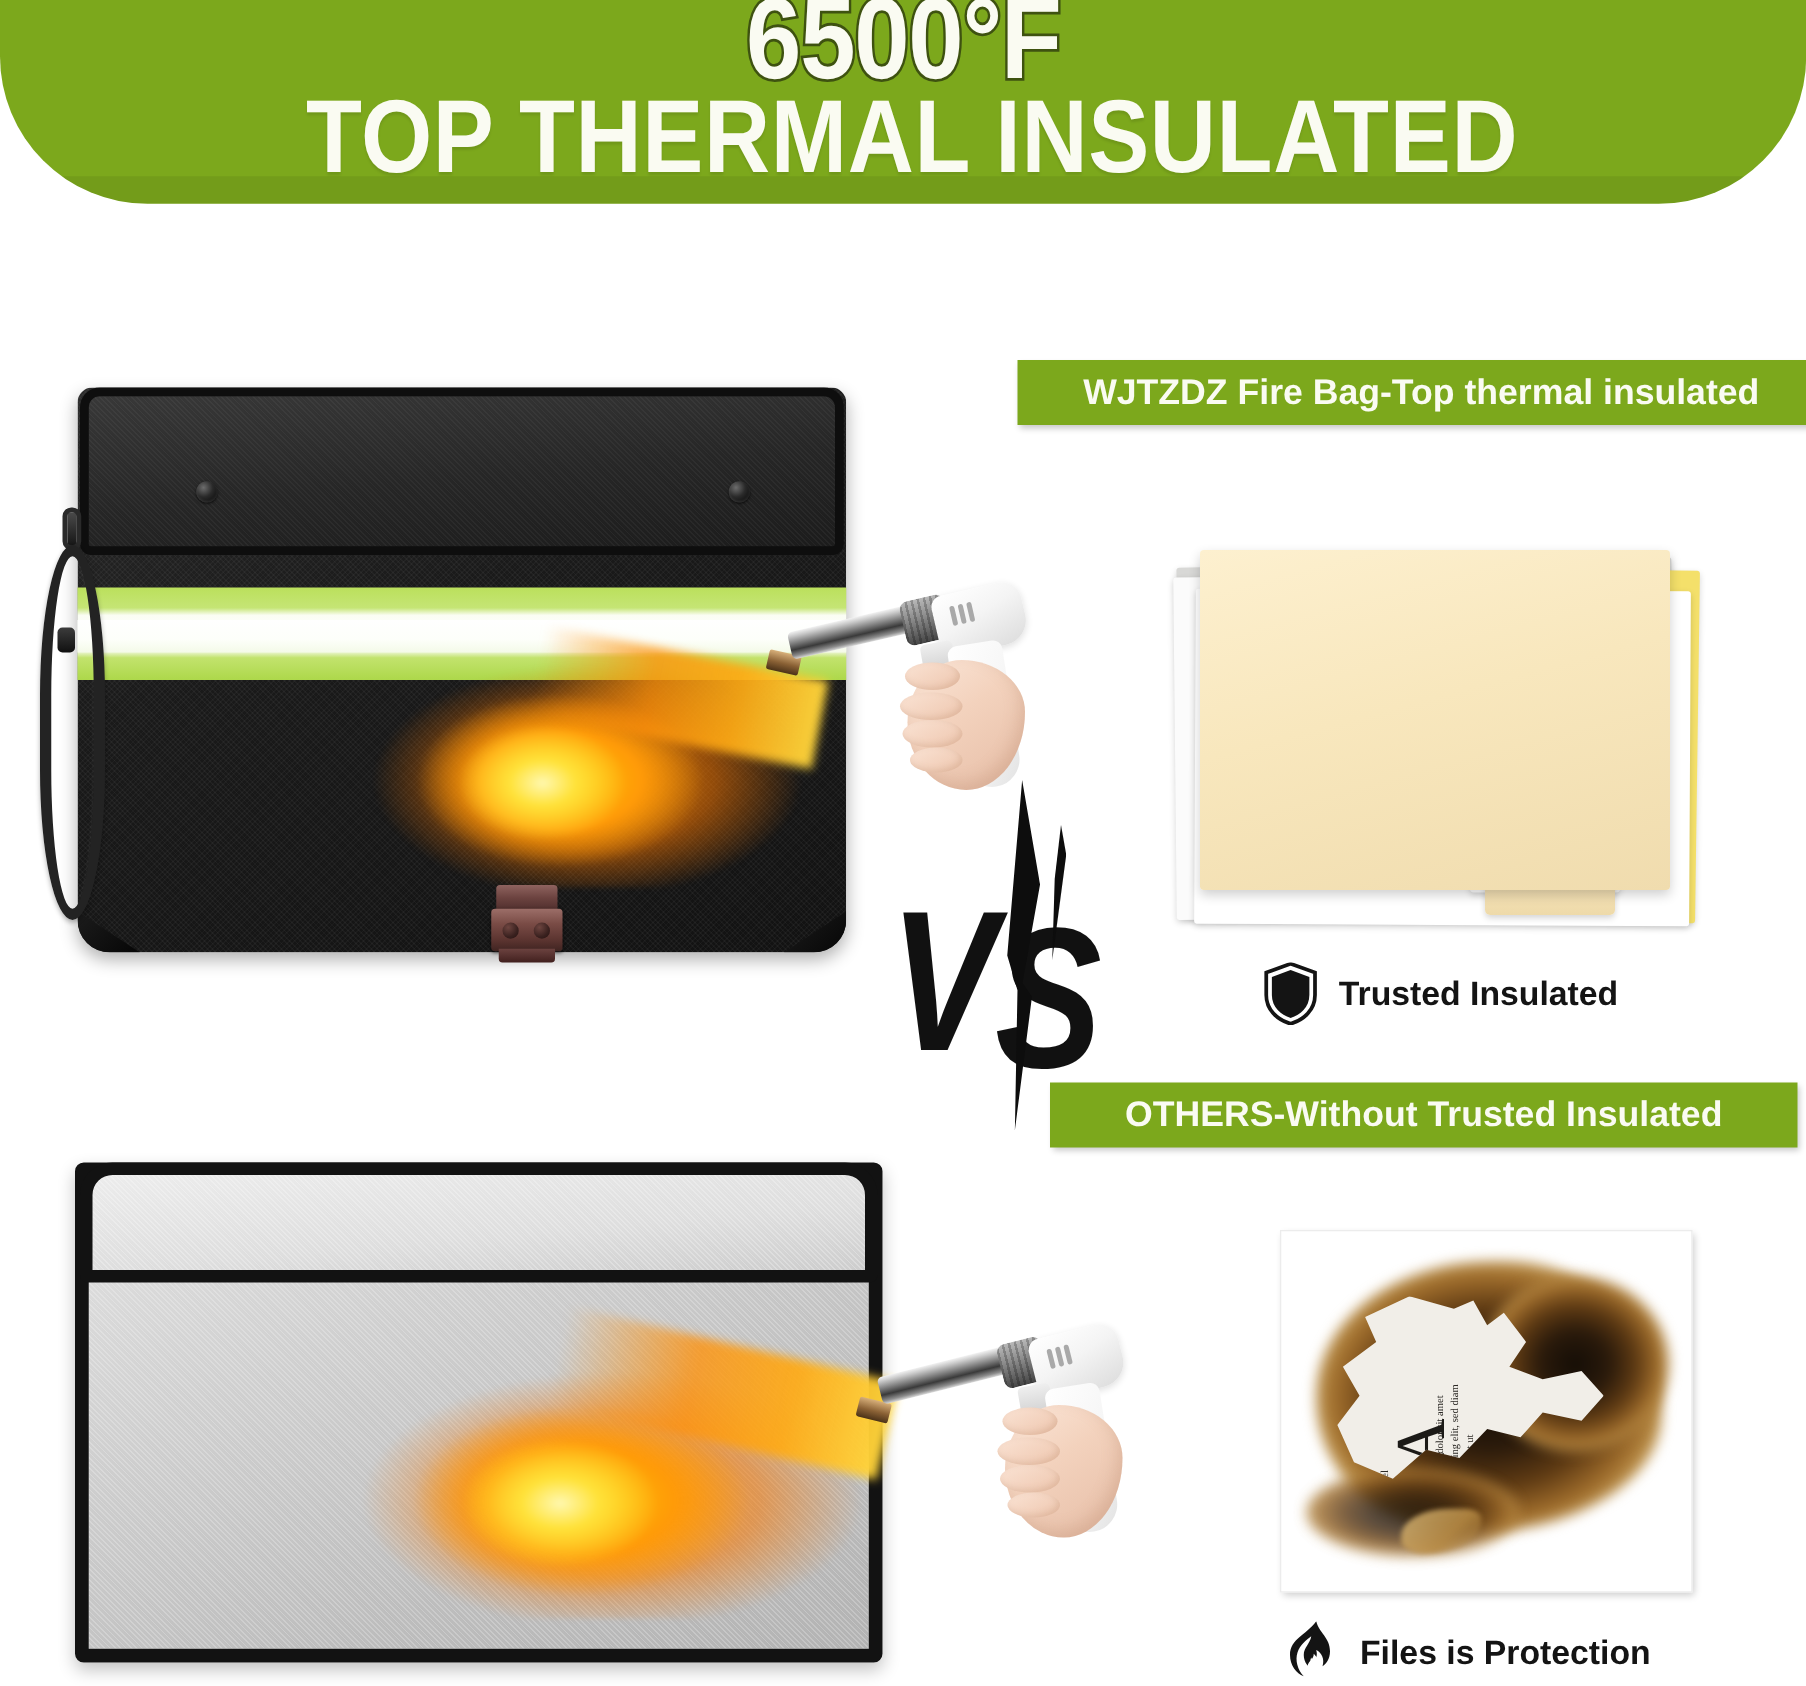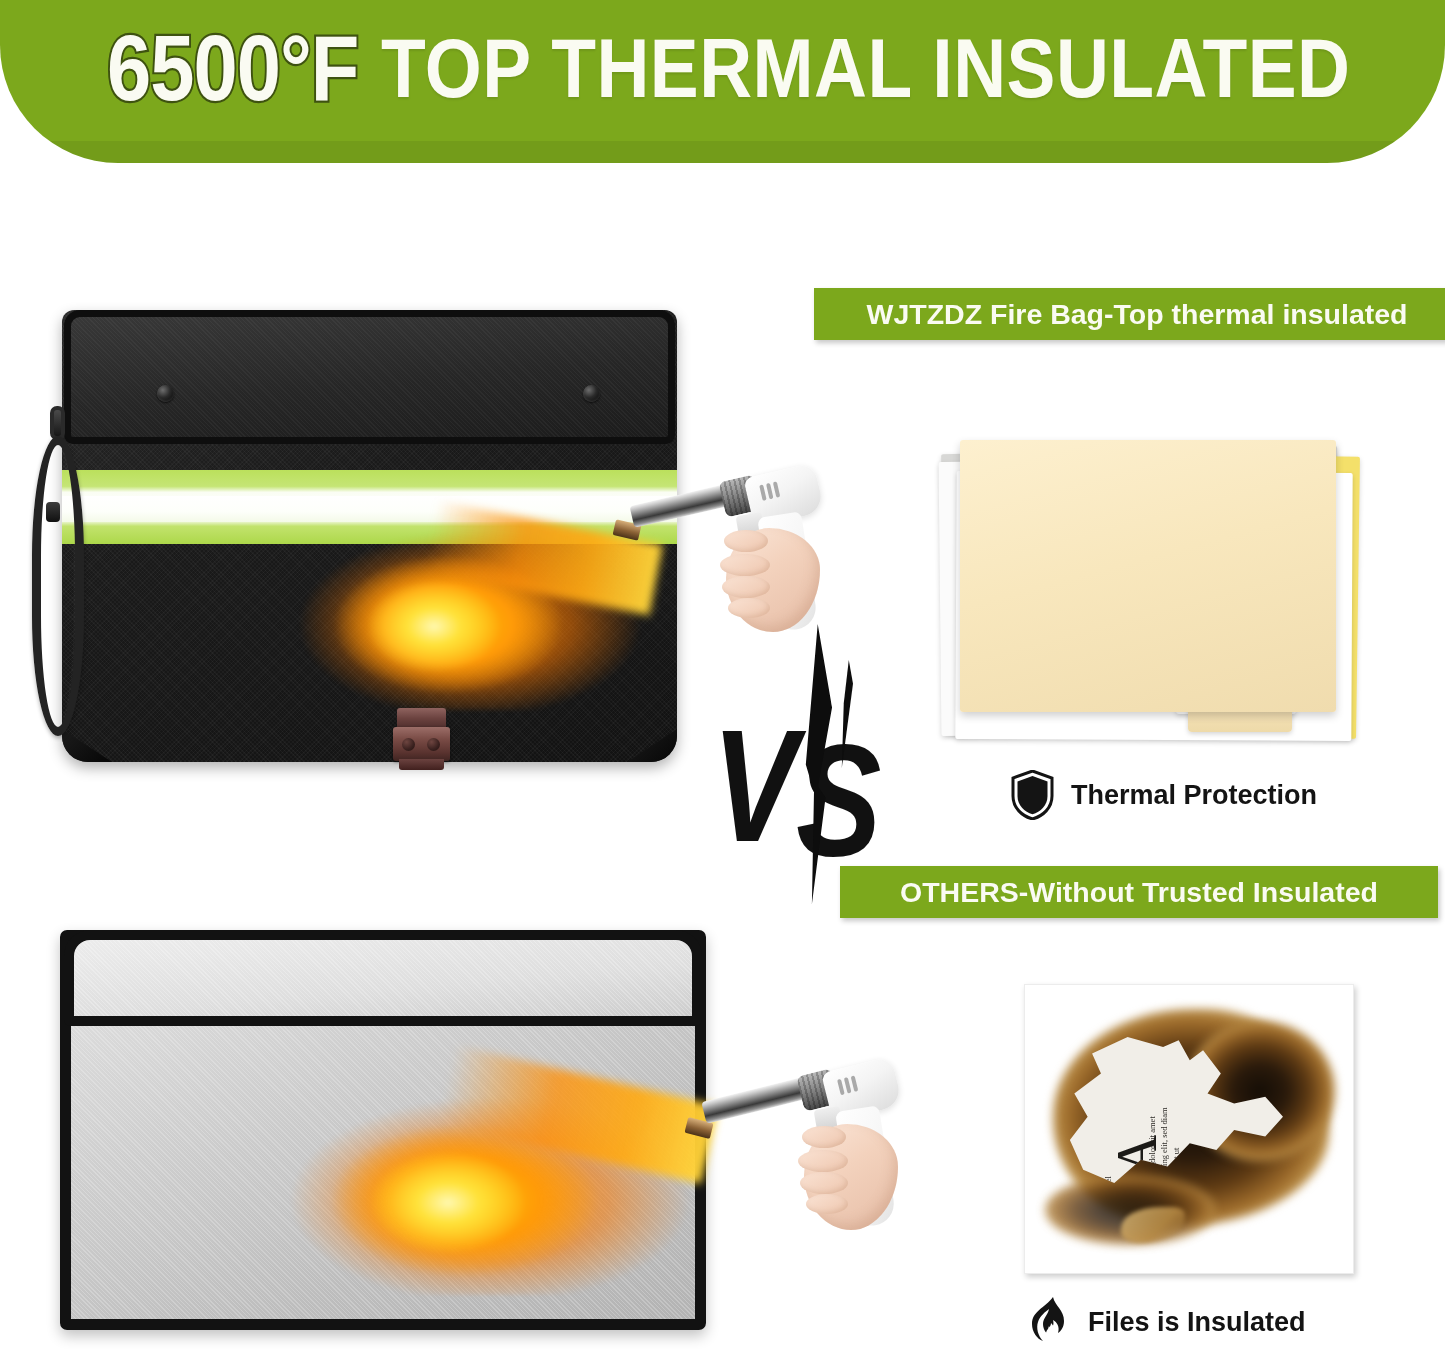--- a/index.html
+++ b/index.html
@@ -40,20 +40,21 @@
   }
   .header-text-wrap {
     position: absolute;
     left: 0; top: 0;
     width: 1445px;
     height: 138px;
     display: flex;
     align-items: center;
     justify-content: center;
     padding-left: 14px;
+    flex-direction: column;
   }
   .header-temp {
     font-size: 82px;
     font-weight: bold;
     color: #FAFBF2;
     letter-spacing: -1px;
     font-family: "Liberation Sans", sans-serif;
     -webkit-text-stroke: 4px #3E5210;
     paint-order: stroke fill;
     transform: scaleY(1.12) scaleX(0.97);
@@ -612,21 +613,21 @@
     <div class="doc-sheet" id="sheet-white-tab"></div>
     <div class="doc-sheet" id="sheet-manila-tab"></div>
     <div class="doc-sheet" id="sheet-manila-main"></div>
   </div>
 
   <div class="caption" id="caption-trusted">
     <svg class="icon-shield" viewBox="0 0 43 50">
       <path d="M21.5 1 L41 8 V26 C41 38 32 46 21.5 49 C11 46 2 38 2 26 V8 Z" fill="none" stroke="#141414" stroke-width="3"></path>
       <path d="M21.5 6 L36.5 11.5 V26 C36.5 35.5 29.5 41.8 21.5 44.3 C13.5 41.8 6.5 35.5 6.5 26 V11.5 Z" fill="#141414"></path>
     </svg>
-    <span>Thermal Protection</span>
+    <span>Trusted Insulated</span>
   </div>
 
   <div id="silver-bag">
     <div class="bag-body-silver"></div>
     <div class="bag-flap-silver"></div>
   </div>
 
   <div class="flame" id="flame-bottom">
     <div class="flame-core"></div>
     <div class="flame-jet"></div>
@@ -670,16 +671,16 @@
   </div>
 
   <div class="caption" id="caption-carbon">
     <svg class="icon-flame" viewBox="0 0 40 50">
       <path d="M22 0 C24 9 33 13 33 24 C33 30 30 34 27 36 C29 30 26 25 22 23
                C24 30 19 33 18 29 C16 33 19 37 21 39 C16 38 12 33 12 27
                C12 21 17 18 18 12 C14 15 9 19 7 25 C5 31 7 39 12 44
                C6 42 1 35 1 27 C1 14 14 11 22 0 Z" fill="#141414"></path>
       <path d="M20 26 C23 29 25 33 23 38 C22 41 18 42 16 40 C14 38 15 34 17 32 C19 30 20 28 20 26 Z" fill="#ffffff"></path>
     </svg>
-    <span>Files is Insulated</span>
+    <span>Files is Protection</span>
   </div>
 
 </div>
 
 </body></html>

